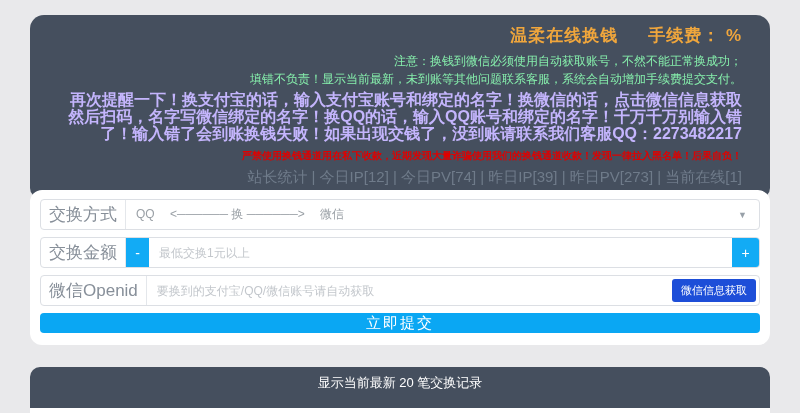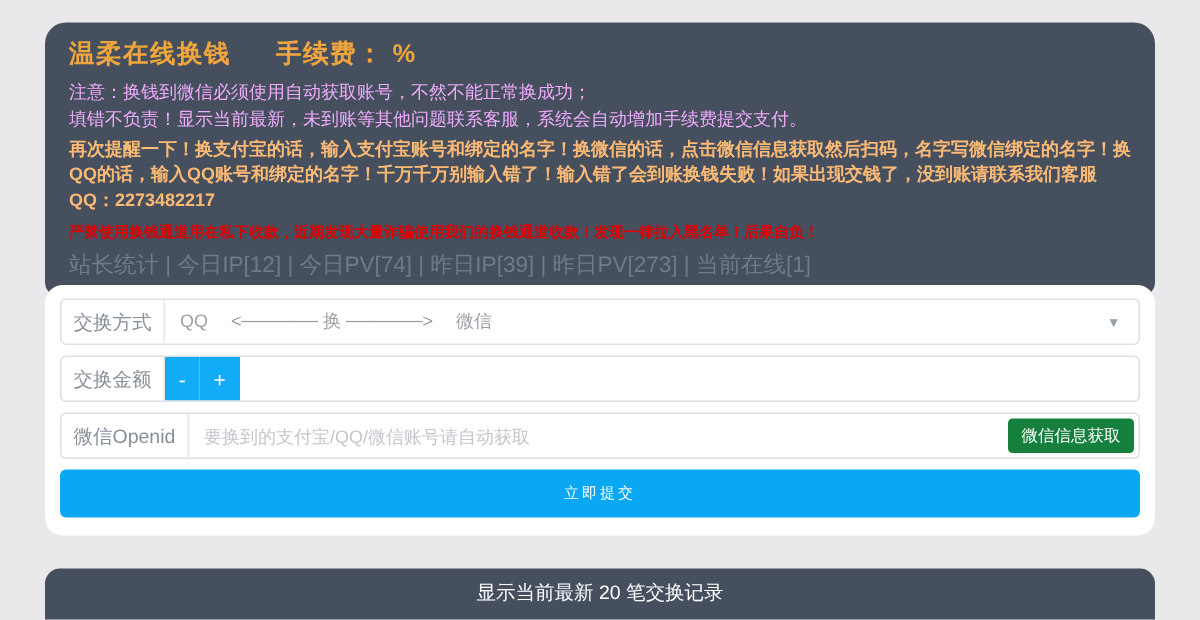--- a/index.html
+++ b/index.html
@@ -7,74 +7,74 @@
   body {
     background: #e9e9eb;
     font-family: "Liberation Sans", "DejaVu Sans", sans-serif;
   }
   .page { width: 740px; margin: 15px auto 0; }
 
   
   .header-panel {
     background: #454f5e;
     border-radius: 14px 14px 10px 10px;
-    text-align: left;
-    padding: 9px 16px 14px;
+    text-align: right;
+    padding: 9px 28px 14px;
     position: relative;
     z-index: 1;
   }
   .title-row { color: #f0a63c; font-size: 17px; font-weight: bold; line-height: 24px; margin-bottom: 4px; letter-spacing: 1px; }
   .title-row .fee { margin-left: 30px; }
-  .note { color: #f0abfc; font-size: 12px; line-height: 18px; }
-  .warn-cyan { color: #fdba74; font-size: 12px; font-weight: bold; line-height: 17px; margin-top: 3px; }
+  .note { color: #86efac; font-size: 12px; line-height: 18px; }
+  .warn-cyan { color: #c4b5fd; font-size: 16px; font-weight: bold; line-height: 17px; margin-top: 3px; }
   .warn-red { color: #e00000; font-size: 10px; font-weight: bold; line-height: 19px; margin-top: 4px; }
   .stats { color: #6f7b8a; font-size: 15px; line-height: 15px; margin-top: 4px; cursor: pointer; }
 
   
   .form-card {
     background: #ffffff;
     border-radius: 12px;
     margin-top: -8px;
     position: relative;
     z-index: 2;
     padding: 9px 10px 12px;
   }
   .group {
     display: flex; align-items: stretch;
     border: 1px solid #dcdfe4; border-radius: 4px;
     height: 31px; margin-bottom: 7px; background: #fff; overflow: hidden;
   }
   .group-label {
     min-width: 52px; padding: 0 8px;
     display: flex; align-items: center; justify-content: center;
-    font-size: 13px; color: #878f99;
+    font-size: 17px; color: #878f99;
     border-right: 1px solid #e4e7eb; white-space: nowrap;
   }
   .method-value { flex: 1; display: flex; align-items: center; padding-left: 10px; font-size: 12px; color: #9aa0a6; cursor: pointer; justify-content: space-between; }
   .caret { margin-left: auto; margin-right: 12px; color: #98a0a8; font-size: 9px; }
   .step-btn {
     width: 23px; border: none; background: #12abf5; color: #fff;
     font-size: 14px; line-height: 1; cursor: pointer; flex: none;
   }
   .step-btn.plus { width: 27px; }
   .text-input {
     flex: 1; border: none; outline: none; padding: 0 10px;
     font-size: 12px; color: #555; background: transparent;
     font-family: "Liberation Sans", "DejaVu Sans", sans-serif;
   }
   .text-input::placeholder { color: #c3c7cc; }
   .fetch-btn {
     flex: none; margin: 3px 3px 3px 0; border: none; border-radius: 3px;
-    background: #15803d; color: #fff; font-size: 11px; padding: 0 9px; cursor: pointer;
+    background: #1d4ed8; color: #fff; font-size: 11px; padding: 0 9px; cursor: pointer;
     font-family: "Liberation Sans", "DejaVu Sans", sans-serif;
   }
   .submit-btn {
-    display: block; width: 100%; height: 32px; margin-top: 3px;
+    display: block; width: 100%; height: 20px; margin-top: 3px;
     border: none; border-radius: 4px; background: #0aa7f3; color: #fff;
-    font-size: 10px; cursor: pointer; letter-spacing: 2px;
+    font-size: 15px; cursor: pointer; letter-spacing: 2px;
     font-family: "Liberation Sans", "DejaVu Sans", sans-serif;
   }
 
   
   .records { margin-top: 22px; }
   .records-header {
     background: #454f5e; color: #fff; font-size: 13px;
     height: 41px; line-height: 31px; text-align: center;
     border-radius: 10px 10px 0 0;
   }
@@ -102,20 +102,21 @@
       <span class="group-label">交换方式</span>
       <div class="method-value">
         <span>QQ　 &lt;────── 换 ──────&gt; 　微信</span>
         <span class="caret">▼</span>
       </div>
     </div>
 
     <div class="group">
       <span class="group-label">交换金额</span>
       <button class="step-btn minus">-</button>
+      <input class="text-input" type="text" placeholder="最低交换1元以上" style="">
       <button class="step-btn plus">+</button>
     </div>
 
     <div class="group">
       <span class="group-label">微信Openid</span>
       <input class="text-input" type="text" placeholder="要换到的支付宝/QQ/微信账号请自动获取" style="">
       <button class="fetch-btn">微信信息获取</button>
     </div>
 
     <button class="submit-btn">立即提交</button>

